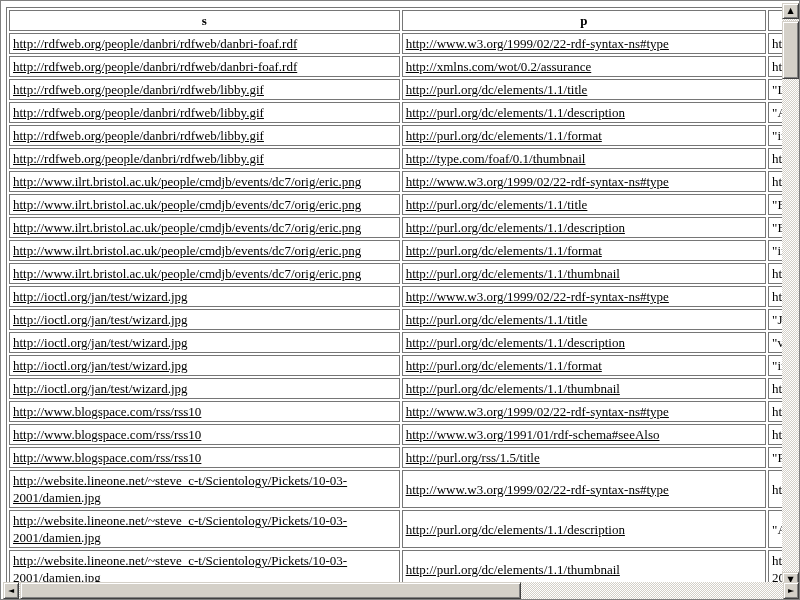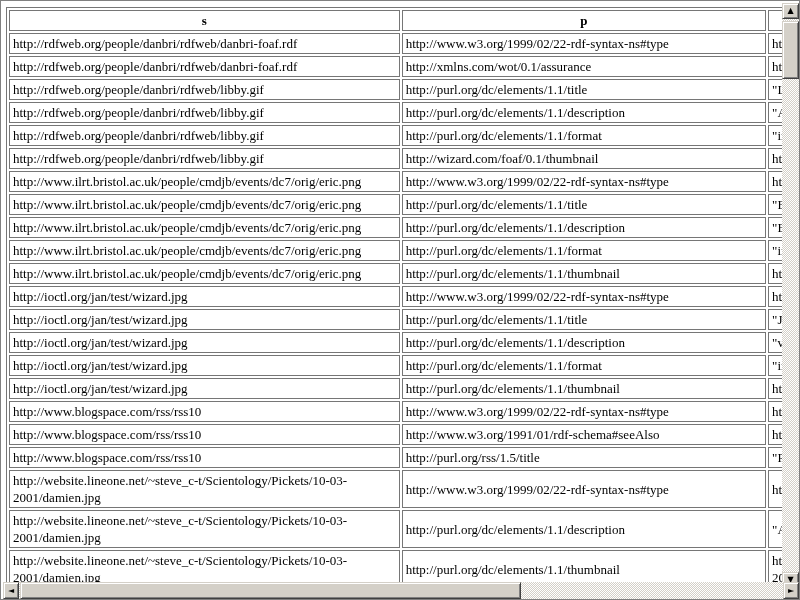--- a/index.html
+++ b/index.html
@@ -16,21 +16,21 @@
     border:1px solid #767676;
     font-size:13px;line-height:17px;color:#000;background:#fff;
   }
   table.triples th, table.triples td{
     border:1px solid #767676;
     padding:1px 3px;
     vertical-align:middle;
     overflow:hidden;
   }
   table.triples th{font-weight:bold;text-align:center;}
-  td.col-s, td.col-p{word-wrap:break-word;}
+  td.col-s, td.col-p{word-wrap:break-word;text-decoration:underline;}
   td.col-o{white-space:pre;}
   col.c-s{width:388px;} col.c-p{width:362px;} col.c-o{width:422px;}
   
   .sb-face{
     background:#d4d0c8;
     border:1px solid;border-color:#d4d0c8 #404040 #404040 #d4d0c8;
     box-shadow:inset 1px 1px 0 #fff, inset -1px -1px 0 #808080;
     box-sizing:border-box;
     display:flex;align-items:center;justify-content:center;
     font-size:8px;line-height:8px;color:#000;
@@ -72,41 +72,41 @@
       </tr>
     </thead>
     <tbody>
         <tr>
           <td class="col-s">http://rdfweb.org/people/danbri/rdfweb/danbri-foaf.rdf</td>
           <td class="col-p">http://www.w3.org/1999/02/22-rdf-syntax-ns#type</td>
           <td class="col-o">http</td>
         </tr>
         <tr>
           <td class="col-s">http://rdfweb.org/people/danbri/rdfweb/danbri-foaf.rdf</td>
-          <td class="col-p">http://xmlns.com/wot/0.1/assurance</td>
+          <td class="col-p">http://xmlns.com/wot/0.2/assurance</td>
           <td class="col-o">http</td>
         </tr>
         <tr>
           <td class="col-s">http://rdfweb.org/people/danbri/rdfweb/libby.gif</td>
           <td class="col-p">http://purl.org/dc/elements/1.1/title</td>
           <td class="col-o">"Lib</td>
         </tr>
         <tr>
           <td class="col-s">http://rdfweb.org/people/danbri/rdfweb/libby.gif</td>
           <td class="col-p">http://purl.org/dc/elements/1.1/description</td>
           <td class="col-o">"A</td>
         </tr>
         <tr>
           <td class="col-s">http://rdfweb.org/people/danbri/rdfweb/libby.gif</td>
           <td class="col-p">http://purl.org/dc/elements/1.1/format</td>
           <td class="col-o">"ima</td>
         </tr>
         <tr>
           <td class="col-s">http://rdfweb.org/people/danbri/rdfweb/libby.gif</td>
-          <td class="col-p">http://wizard.com/foaf/0.1/thumbnail</td>
+          <td class="col-p">http://type.com/foaf/0.1/thumbnail</td>
           <td class="col-o">http</td>
         </tr>
         <tr>
           <td class="col-s">http://www.ilrt.bristol.ac.uk/people/cmdjb/events/dc7/orig/eric.png</td>
           <td class="col-p">http://www.w3.org/1999/02/22-rdf-syntax-ns#type</td>
           <td class="col-o">http</td>
         </tr>
         <tr>
           <td class="col-s">http://www.ilrt.bristol.ac.uk/people/cmdjb/events/dc7/orig/eric.png</td>
           <td class="col-p">http://purl.org/dc/elements/1.1/title</td>

